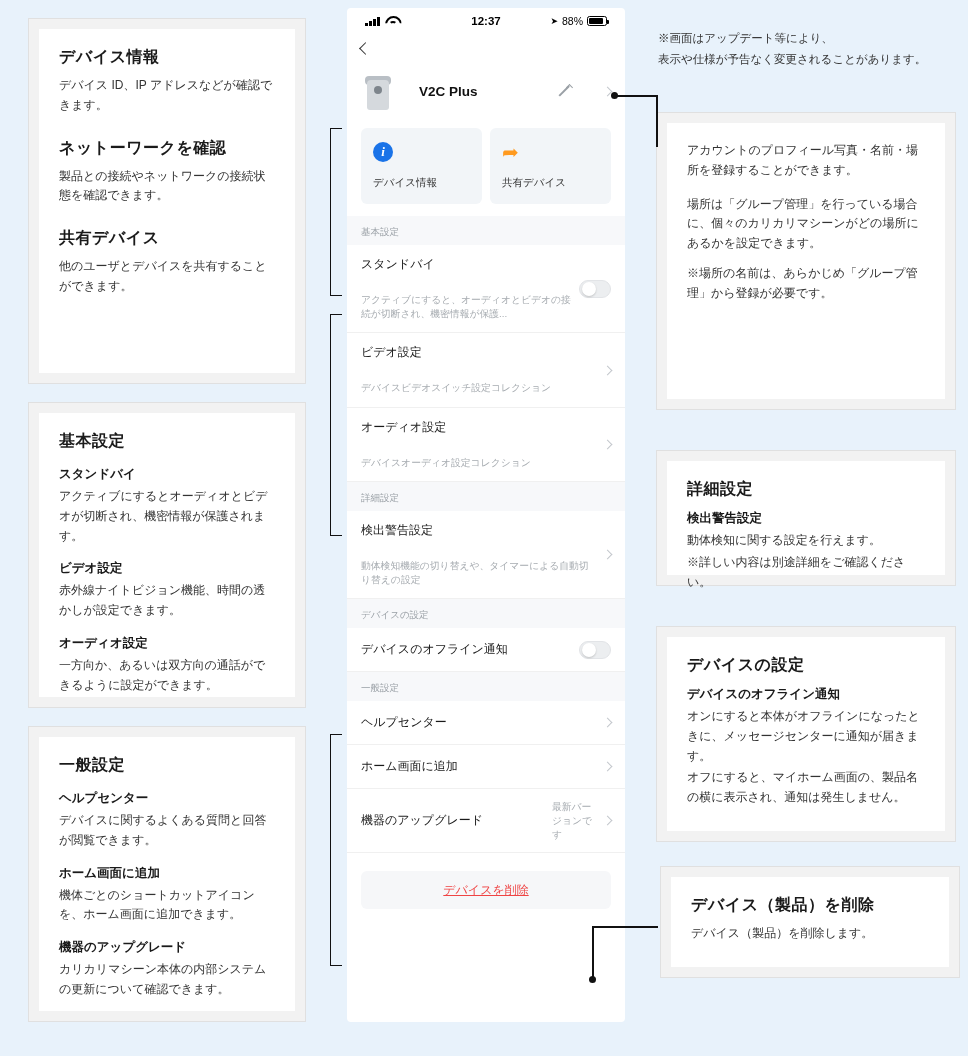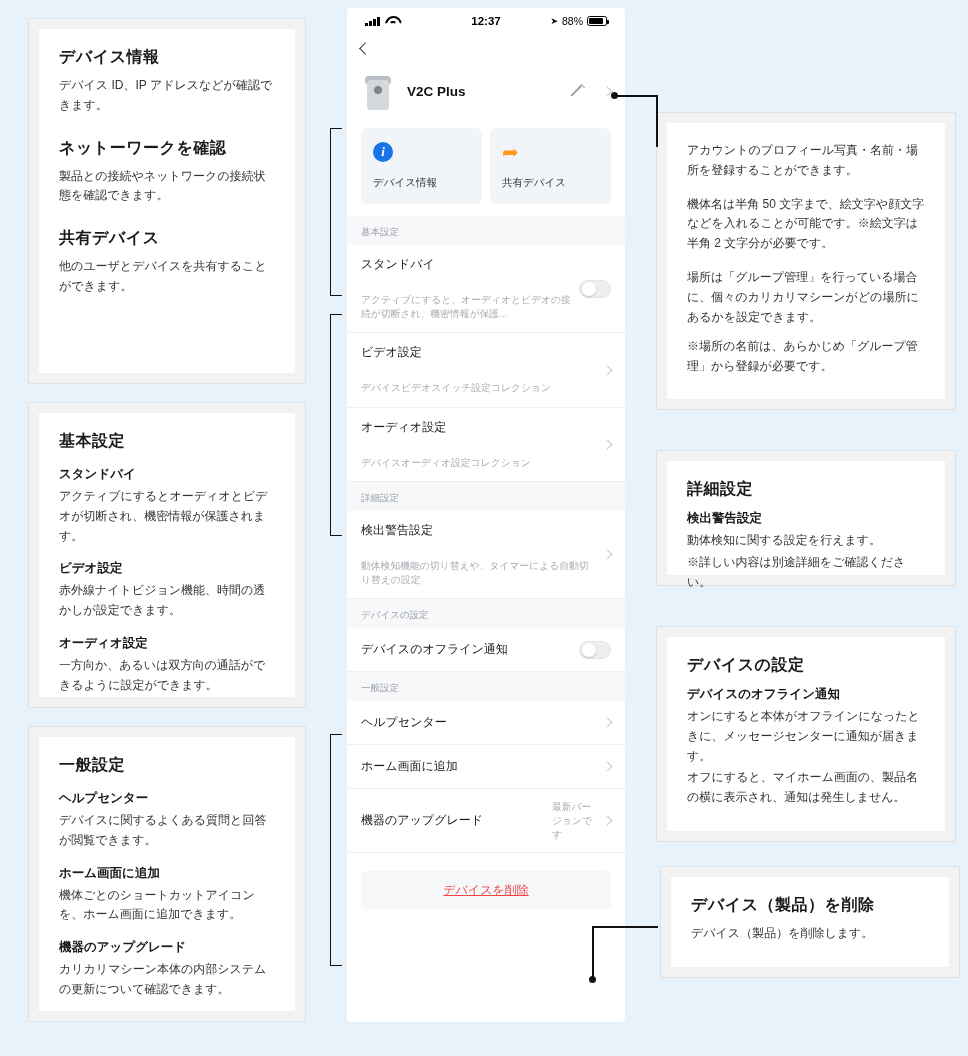--- a/index.html
+++ b/index.html
@@ -148,21 +148,21 @@
   .chev-left {
     width: 9px; height: 9px;
     border-left: 1.6px solid #333;
     border-bottom: 1.6px solid #333;
     transform: rotate(45deg);
   }
 
   .dev-header {
     display: flex; align-items: center;
     padding: 8px 14px 16px 14px;
-    gap: 12px;
+    gap: 24px;
   }
   .dev-thumb {
     width: 34px; height: 42px;
     position: relative;
     flex: 0 0 auto;
   }
   .dev-thumb .body {
     position: absolute; left: 6px; top: 10px;
     width: 22px; height: 30px;
     background: #d5d9dd;
@@ -306,20 +306,22 @@
     position: absolute;
     width: 7px; height: 7px; border-radius: 50%;
     background: #111;
   }
 </style>
 </head>
 <body>
 
 <div id="page">
 
+  <div id="top-note" style="white-space:pre-line;">※画面はアップデート等により、
+表示や仕様が予告なく変更されることがあります。</div>
 
   <div class="panel" id="panel-device-info">
     <div class="panel-inner">
       <div class="p-title">デバイス情報</div>
       <div class="p-body">デバイス ID、IP アドレスなどが確認できます。</div>
       <div class="p-title" style="margin-top:22px;">ネットーワークを確認</div>
       <div class="p-body">製品との接続やネットワークの接続状態を確認できます。</div>
       <div class="p-title" style="margin-top:22px;">共有デバイス</div>
       <div class="p-body">他のユーザとデバイスを共有することができます。</div>
     </div>
@@ -345,21 +347,20 @@
       <div class="p-sub">ホーム画面に追加</div>
       <div class="p-body">機体ごとのショートカットアイコンを、ホーム画面に追加できます。</div>
       <div class="p-sub">機器のアップグレード</div>
       <div class="p-body">カリカリマシーン本体の内部システムの更新について確認できます。</div>
     </div>
   </div>
 
   <div class="panel" id="panel-account">
     <div class="panel-inner">
       <div class="p-body">アカウントのプロフィール写真・名前・場所を登録することができます。</div>
-      <div class="p-body" style="margin-top:14px;">機体名は半角 50 文字まで、絵文字や顔文字などを入れることが可能です。※絵文字は半角 2 文字分が必要です。</div>
       <div class="p-body" style="margin-top:14px;">場所は「グループ管理」を行っている場合に、個々のカリカリマシーンがどの場所にあるかを設定できます。</div>
       <div class="p-body">※場所の名前は、あらかじめ「グループ管理」から登録が必要です。</div>
     </div>
   </div>
 
   <div class="panel" id="panel-detail">
     <div class="panel-inner">
       <div class="p-title">詳細設定</div>
       <div class="p-sub" style="margin-top:10px;">検出警告設定</div>
       <div class="p-body tight">動体検知に関する設定を行えます。</div>

